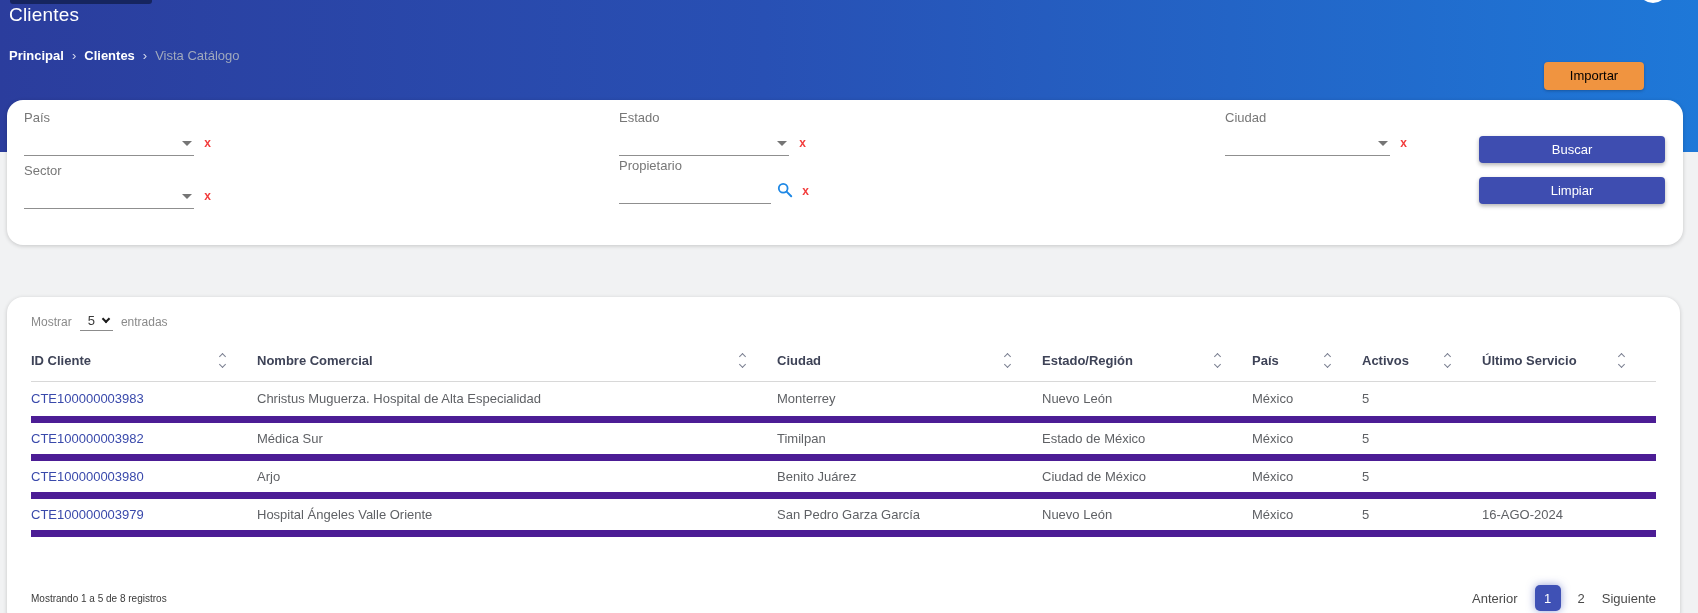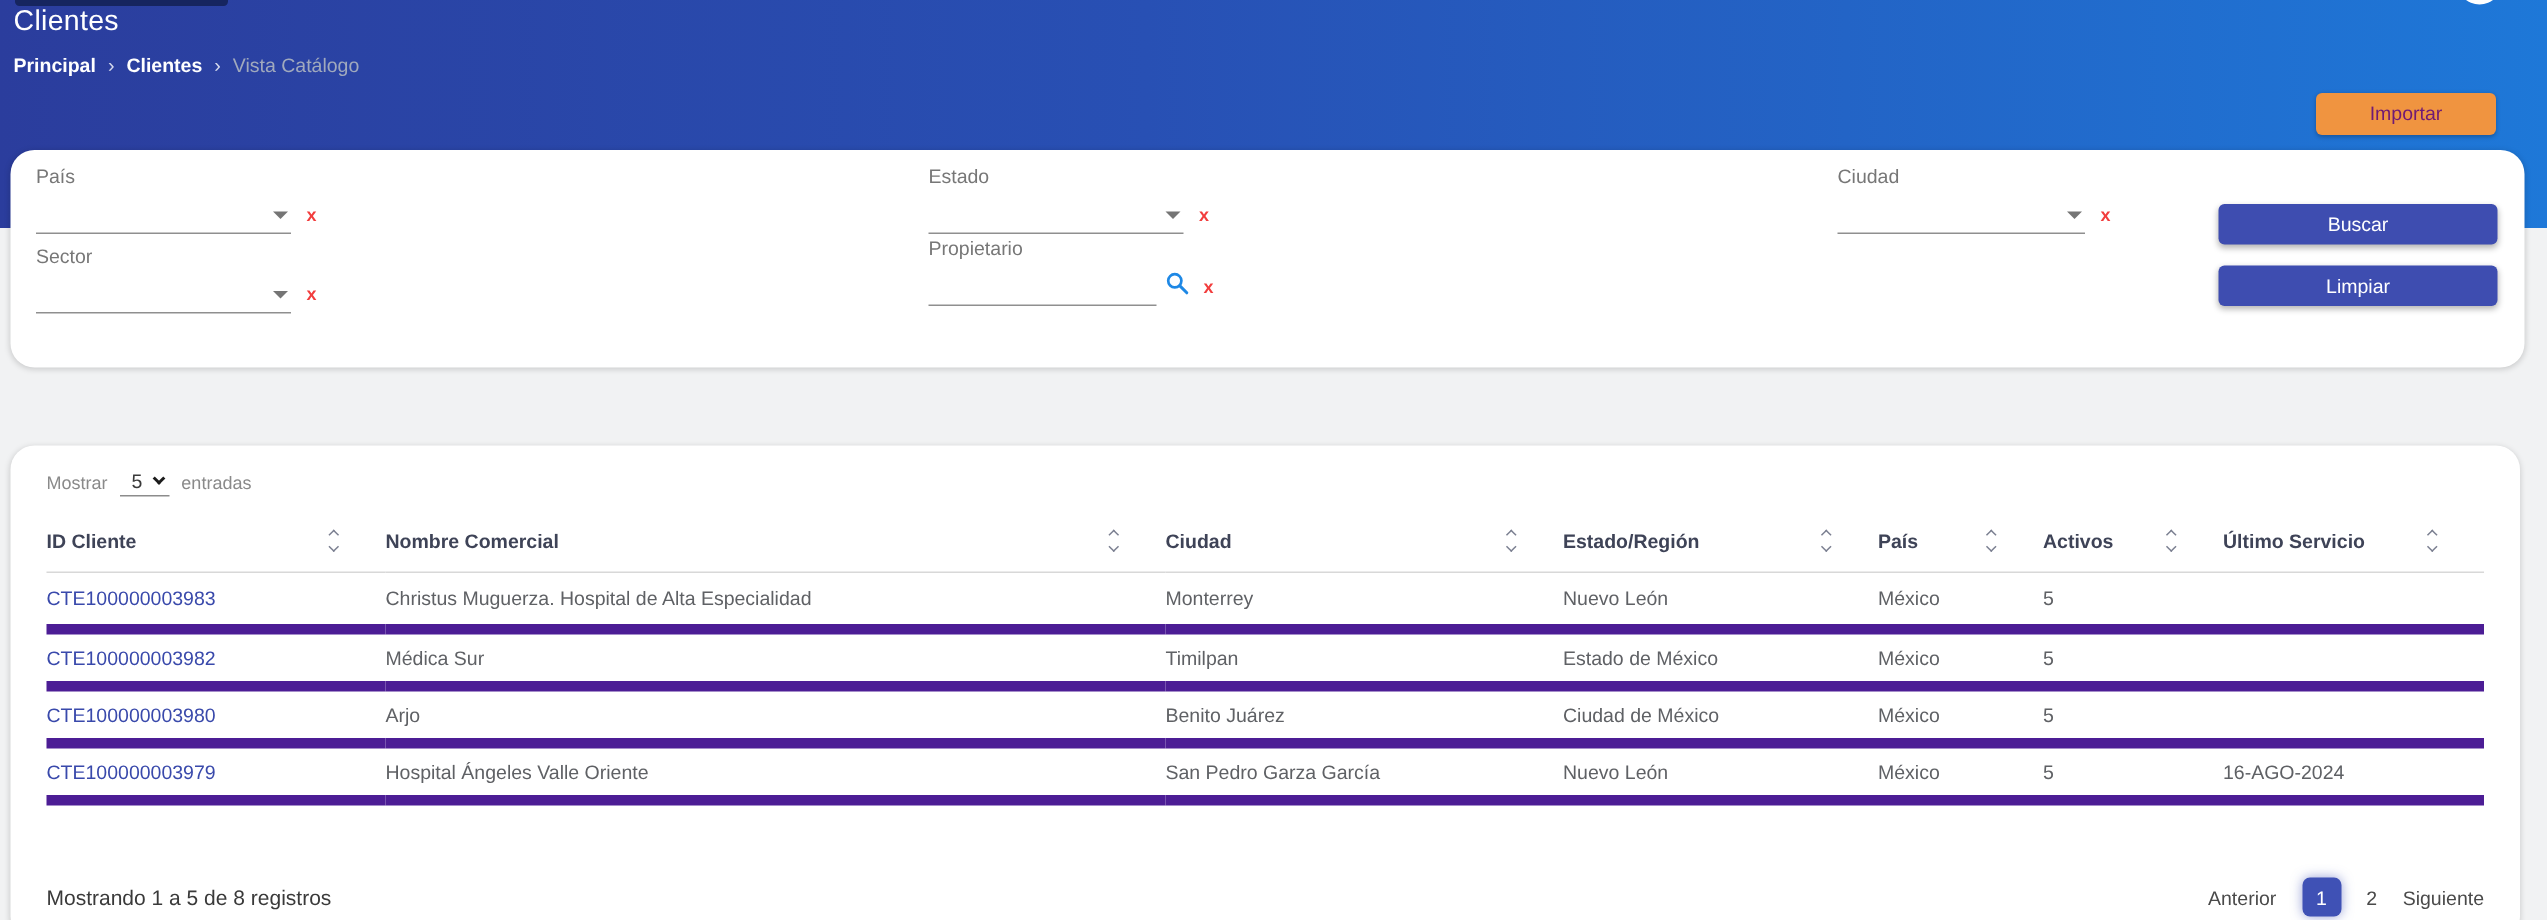--- a/index.html
+++ b/index.html
@@ -6,29 +6,29 @@
   html,body { width:1698px; height:613px; overflow:hidden; background:#f1f2f3;
               font-family:"Liberation Sans", sans-serif; }
 
   
   .app-header { position:absolute; left:0; top:0; width:1698px; height:152px;
     background:linear-gradient(90deg,#2b3d9d 0%, #2850b4 45%, #1e78d8 100%); }
   .top-strip { position:absolute; left:10px; top:0; width:142px; height:4px;
     background:#16255f; border-radius:0 0 3px 3px; }
   .page-title { position:absolute; left:9px; top:4px; color:#fff; font-size:19px;
     font-weight:500; letter-spacing:.2px; }
-  .breadcrumb { position:absolute; left:9px; top:36px; font-size:13px; color:#fff;
+  .breadcrumb { position:absolute; left:9px; top:48px; font-size:13px; color:#fff;
     display:flex; align-items:center; gap:8px; }
   .crumb { font-weight:600; }
   .crumb-sep { color:rgba(255,255,255,.8); font-size:13px; }
   .crumb-current { color:#a0a9bd; font-weight:400; }
   .avatar { position:absolute; left:1638px; top:-27px; width:30px; height:30px;
     background:#fff; border-radius:50%; }
-  .btn-import { position:absolute; left:1544px; top:62px; width:120px; height:28px;
-    background:#f09440; color:#701a75; font-size:13px; font-weight:500; border:none;
+  .btn-import { position:absolute; left:1544px; top:62px; width:100px; height:28px;
+    background:#f09440; color:#000000; font-size:13px; font-weight:500; border:none;
     border-radius:4px; text-align:center; line-height:28px; cursor:pointer;
     box-shadow:0 1px 3px rgba(0,0,0,.25); }
 
   
   .card { position:absolute; background:#fff; border-radius:16px;
     box-shadow:0 1px 4px rgba(0,0,0,.18); }
   .filter-card { left:7px; top:100px; width:1676px; height:145px; }
   .table-card  { left:7px; top:268px; width:1673px; height:330px;margin-top:29px; }
 
   
@@ -70,21 +70,21 @@
     border-right:1.5px solid #7a7f90; border-bottom:1.5px solid #7a7f90; }
   .chev.up { transform:rotate(-135deg); }
   .chev.down { transform:rotate(45deg); }
   td { height:38px; font-size:13px; color:#5f6165;
     border-bottom:7px solid #4c1d95; padding-right:12px; }
   td.id-link { color:#3949ab; cursor:pointer; }
 
   
   .tfooter { position:absolute; left:24px; top:276px; width:1625px; height:50px;
     display:flex; align-items:center; justify-content:space-between; }
-  .showing { font-size:14px; color:#3a3a3a; }
+  .showing { font-size:10px; color:#3a3a3a; }
   .pagination { display:flex; align-items:center; gap:17px; font-size:13px;
     color:#4a4a4a; }
   .page-link { cursor:pointer; }
   .page-box { width:26px; height:26px; background:#3f51b5; color:#fff;
     border-radius:5px; display:flex; align-items:center; justify-content:center;
     font-size:13px; cursor:pointer; box-shadow:0 0 8px rgba(63,81,181,.55); }
 </style>
 </head>
 <body>
 

